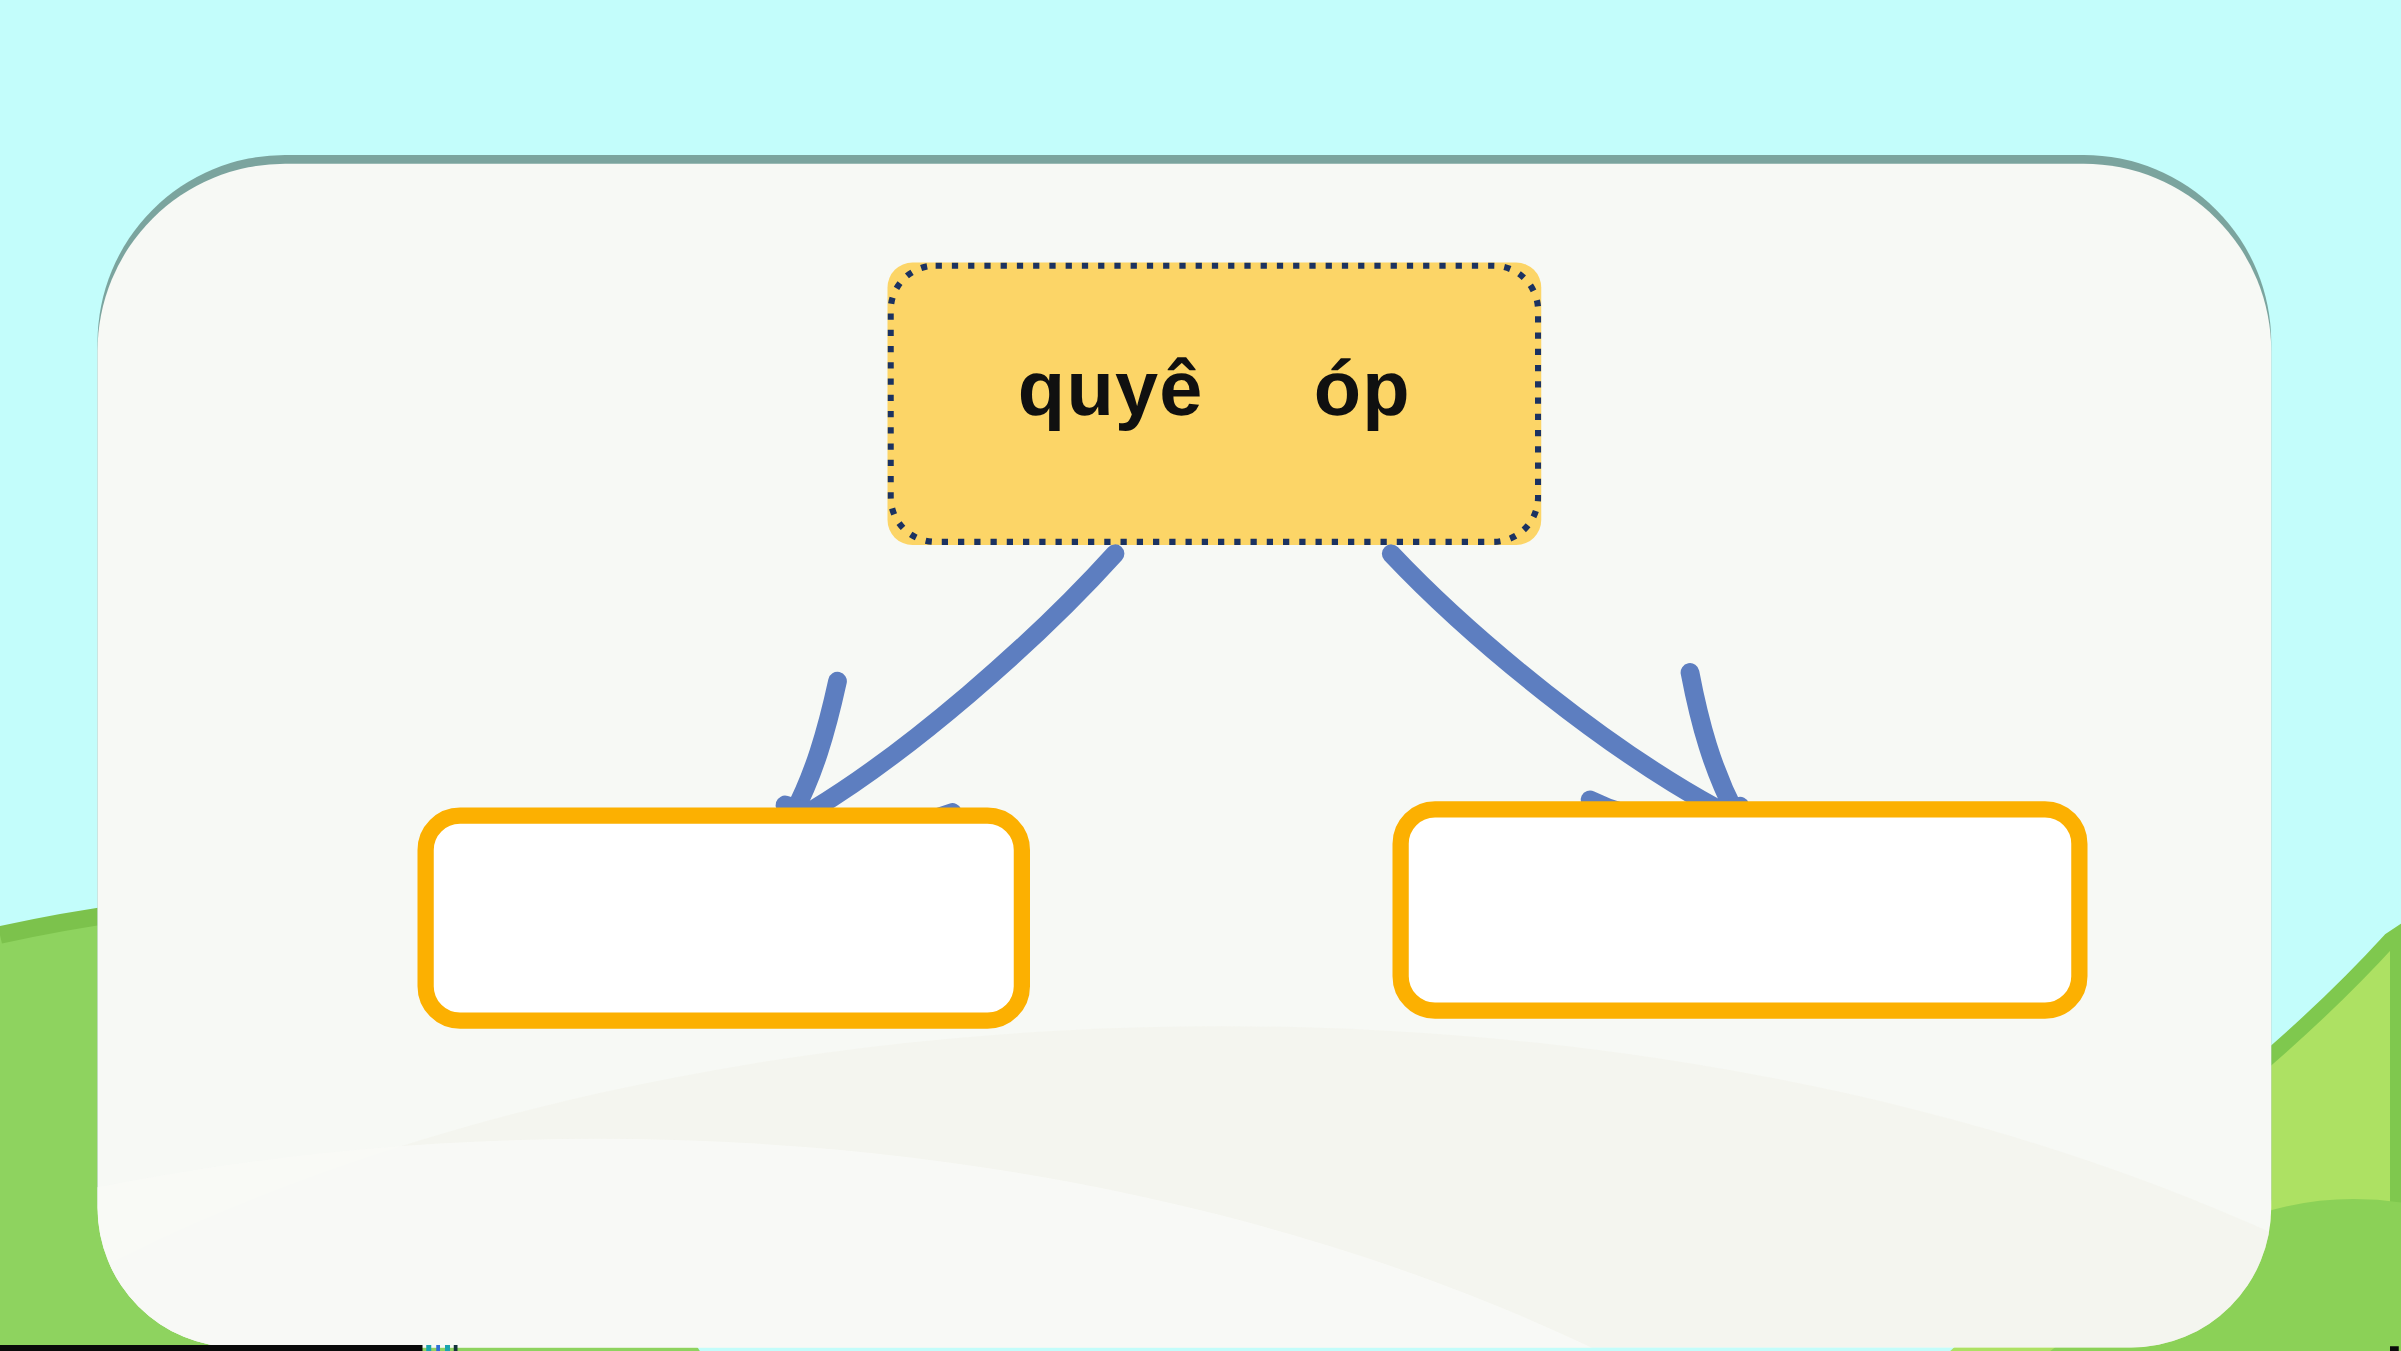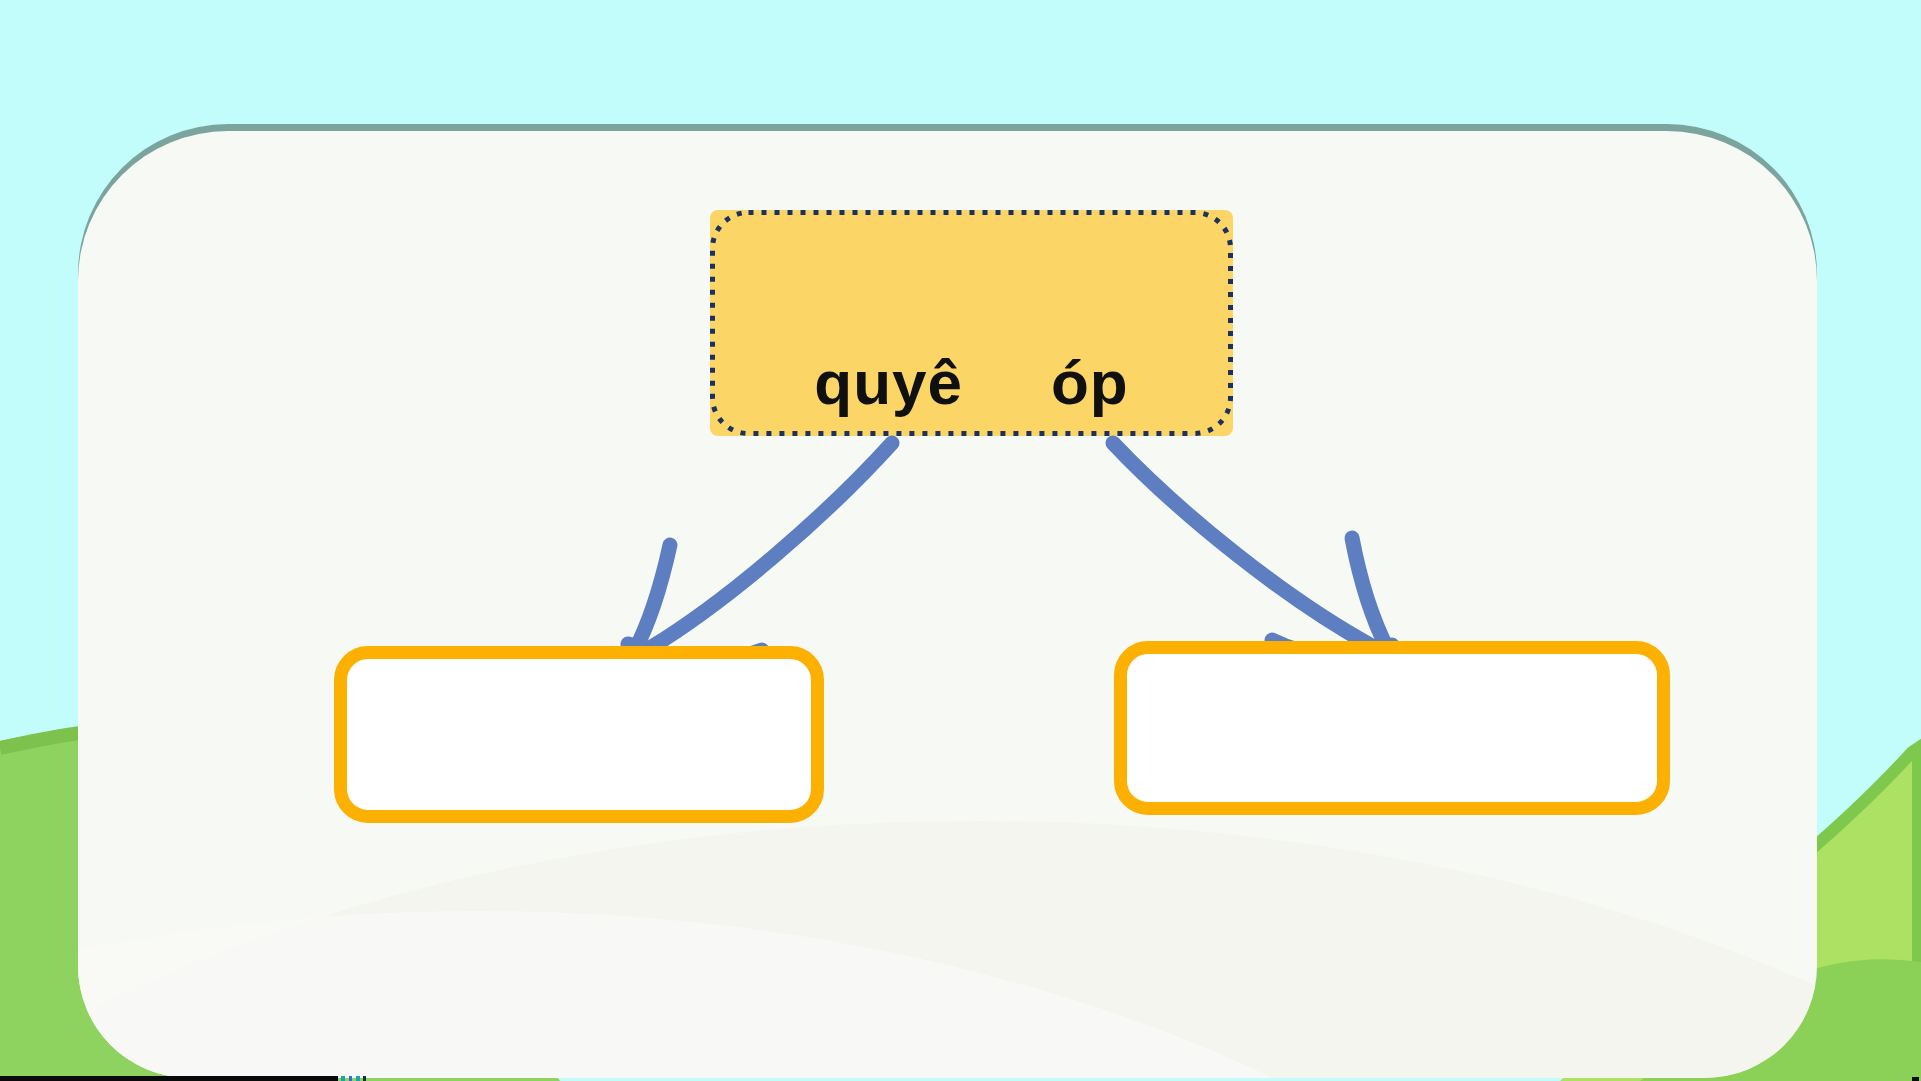--- a/index.html
+++ b/index.html
@@ -25,22 +25,22 @@
     position:absolute;left:-400px;top:690px;width:2600px;height:1400px;
     border-radius:50%;background:#f3f2e9;opacity:.55;
   }
   .deco-hill-b{
     position:absolute;left:-900px;top:780px;width:2600px;height:1600px;
     border-radius:50%;background:#f8faf6;opacity:.9;
   }
   
   .word-card{
     position:absolute;left:710px;top:210px;width:523px;height:226px;
-    background:#fcd567;border-radius:8px;
-    display:flex;justify-content:center;align-items:flex-end;
+    background:#fcd567;border-radius:20px;
+    display:flex;justify-content:center;align-items:center;
     gap:88px;padding-bottom:22px;box-sizing:border-box;
   }
   .word-card .dotted{position:absolute;inset:0;width:100%;height:100%;}
   .word-part{
     font-size:62px;font-weight:bold;color:#101010;line-height:1;
     letter-spacing:1px;
   }
   
   .answer-box{
     position:absolute;background:#ffffff;

